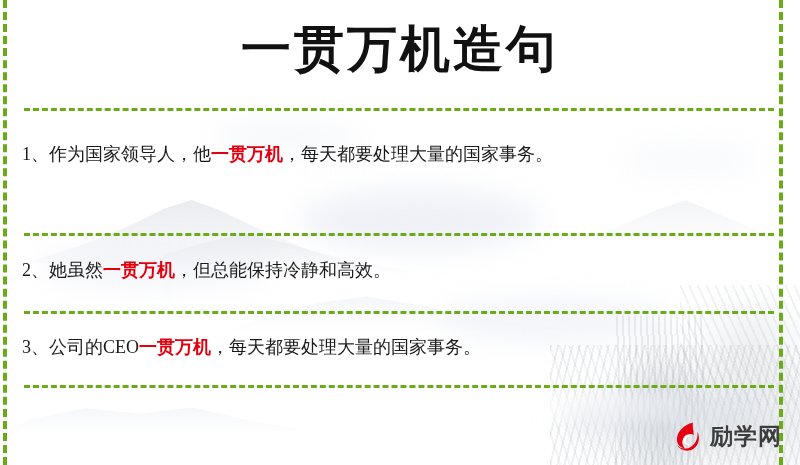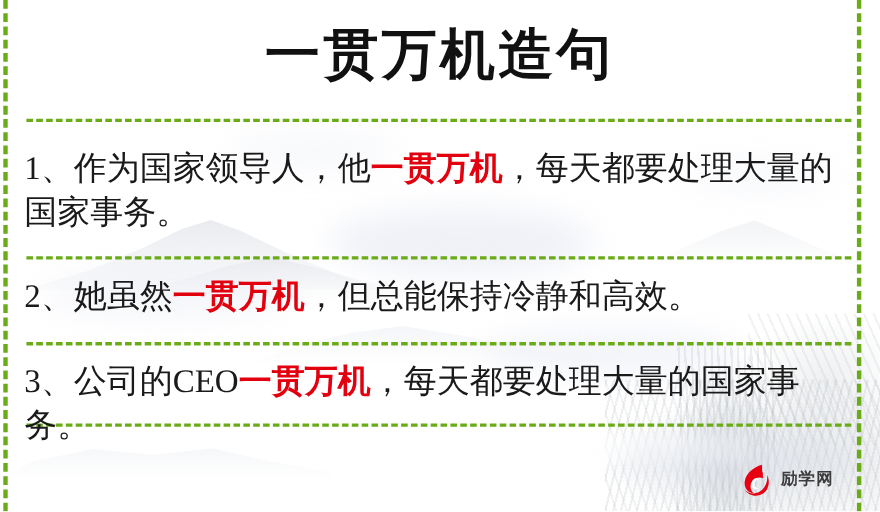--- a/index.html
+++ b/index.html
@@ -145,21 +145,21 @@
     color: #111111;
     line-height: 1.1;
     white-space: nowrap;
   }
 
   .sentence {
     position: absolute;
     left: 22px;
     width: 752px;
     font-family: "Liberation Serif", "DejaVu Serif", serif;
-    font-size: 30px;
+    font-size: 18px;
     line-height: 40px;
     color: #1a1a1a;
     letter-spacing: 0px;
   }
   .kw {
     color: #e2000f;
     font-weight: 700;
   }
 
   
@@ -168,21 +168,21 @@
     left: 668px;
     top: 418px;
     display: flex;
     align-items: center;
     gap: 6px;
     z-index: 4;
   }
   .logo-mark { width: 36px; height: 36px; display: block; }
   .logo-text {
     font-family: Liberation Serif, serif;
-    font-size: 15px;
+    font-size: 23px;
     font-weight: 700;
     color: #3c3c3c;
     letter-spacing: 1px;
     line-height: 1;
   }
 </style>
 </head>
 <body>
 
 <div id="page">

